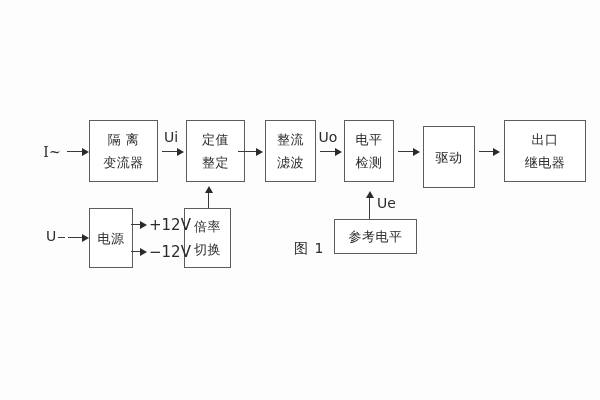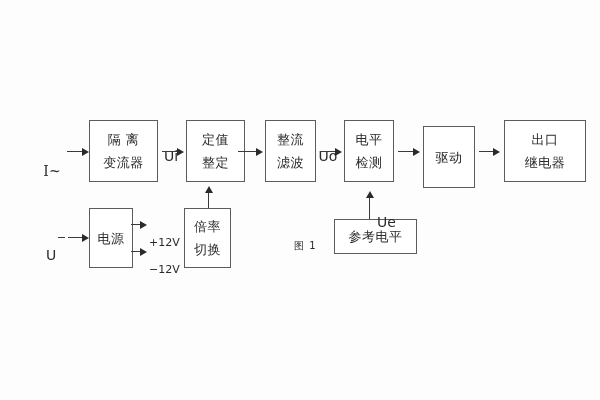--- a/index.html
+++ b/index.html
@@ -43,26 +43,26 @@
   
   .v-arrow{position:absolute;width:1px;background:#3a3a3a;}
   .v-arrow::after{
     content:"";position:absolute;bottom:100%;left:-3.5px;
     border-bottom:7px solid #2a2a2a;
     border-left:4px solid transparent;
     border-right:4px solid transparent;
   }
 
   
-  .sig{position:absolute;font-size:14px;line-height:1;white-space:nowrap;margin-top:19px;}
-  .sig.small{font-size:11px;}
+  .sig{position:absolute;font-size:14px;line-height:1;white-space:nowrap;}
+  .sig.small{font-size:15px;}
   .sig.center{text-align:center;}
   .serif{font-family:"DejaVu Serif","Liberation Serif",serif;}
 
-  .caption{position:absolute;font-size:10px;line-height:1;letter-spacing:1px;white-space:nowrap;}
+  .caption{position:absolute;font-size:14px;line-height:1;letter-spacing:1px;white-space:nowrap;}
 </style>
 </head>
 <body>
 
 <div class="canvas">
 
   <div class="node" style="left:89px;top:120px;width:69px;height:62px">
     <span class="nline">隔 离</span>
     <span class="nline">变流器</span>
   </div>

